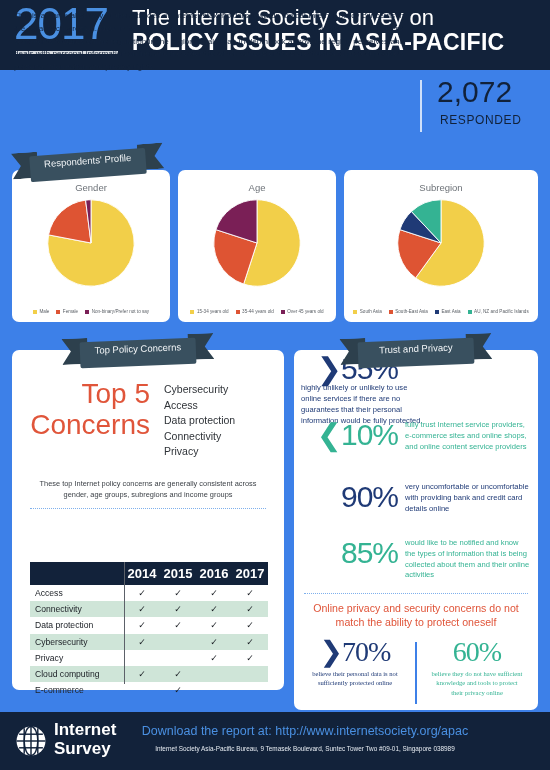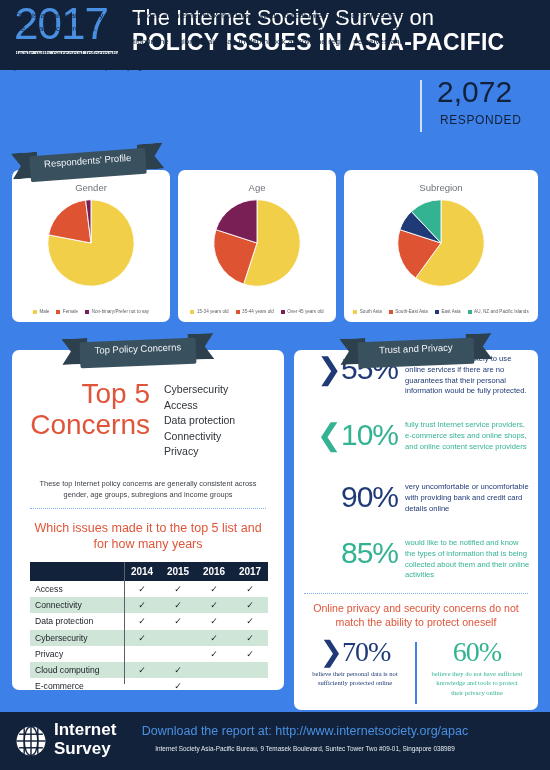--- a/index.html
+++ b/index.html
@@ -113,21 +113,21 @@
   }
   .which{
     position:absolute;left:14px;right:14px;top:170px;
     font-size:12.5px;line-height:1.3;color:#e0553a;text-align:center;
   }
 
   table.tbl{
     position:absolute;left:18px;top:212px;width:238px;border-collapse:collapse;
   }
   table.tbl th{
-    background:#12223a;color:#fff;font-size:10px;font-weight:700;
+    background:#12223a;color:#fff;font-size:13px;font-weight:700;
     padding:4px 0;text-align:center;width:36px;
   }
   table.tbl th.hcorner{background:#12223a;width:94px;}
   table.tbl td{
     font-size:8.6px;color:#20242a;padding:2.6px 0;text-align:center;height:11px;
   }
   table.tbl td.lbl{text-align:left;padding-left:5px;}
   table.tbl tr.alt td{background:#cfe5d8;}
   table.tbl tr.alt td.lbl{background:#cfe5d8;}
   .vrule{position:absolute;left:112px;top:212px;width:1.4px;height:122px;background:#5c6169;}
@@ -288,21 +288,20 @@
     </div>
     <div class="top5-list" id="concern-list">
         <div>Cybersecurity</div>
         <div>Access</div>
         <div>Data protection</div>
         <div>Connectivity</div>
         <div>Privacy</div>
       </div>
     <div class="note">These top Internet policy concerns are generally consistent across gender, age groups, subregions and income groups</div>
     <div class="dots"></div>
-    <div class="which">Which issues made it to the top 5 list and for how many years</div>
     <table class="tbl">
       <thead>
           <tr id="tbl-head">
             <th class="hcorner"></th>
             <th>2014</th>
             <th>2015</th>
             <th>2016</th>
             <th>2017</th>
           </tr>
         </thead>
@@ -363,21 +362,21 @@
 
   <div class="ribbon" id="ribbon-policy">
     <div class="tail l"></div>
     <div class="tail r"></div>
     <div class="body"></div>
     <div class="rtext">Top Policy Concerns</div>
   </div>
 
   <div class="card" id="card-trust">
     <div id="trust-stats">
-        <div class="statrow" style="top: 4px; left: 0px; right: 0px;">
+        <div class="statrow" style="top: 4px; left: 0px; right: 0px; flex-direction: column;">
           <div class="bignum navy">❯55%</div>
           <div class="stattext navy">highly unlikely or unlikely to use online services if there are no guarantees that their personal information would be fully protected.</div>
         </div>
         <div class="statrow" style="top: 70px; left: 0px; right: 0px;">
           <div class="bignum teal">❮10%</div>
           <div class="stattext teal">fully trust Internet service providers, e-commerce sites and online shops, and online content service providers</div>
         </div>
         <div class="statrow" style="top: 132px; left: 0px; right: 0px;">
           <div class="bignum navy">90%</div>
           <div class="stattext navy">very uncomfortable or uncomfortable with providing bank and credit card details online</div>

